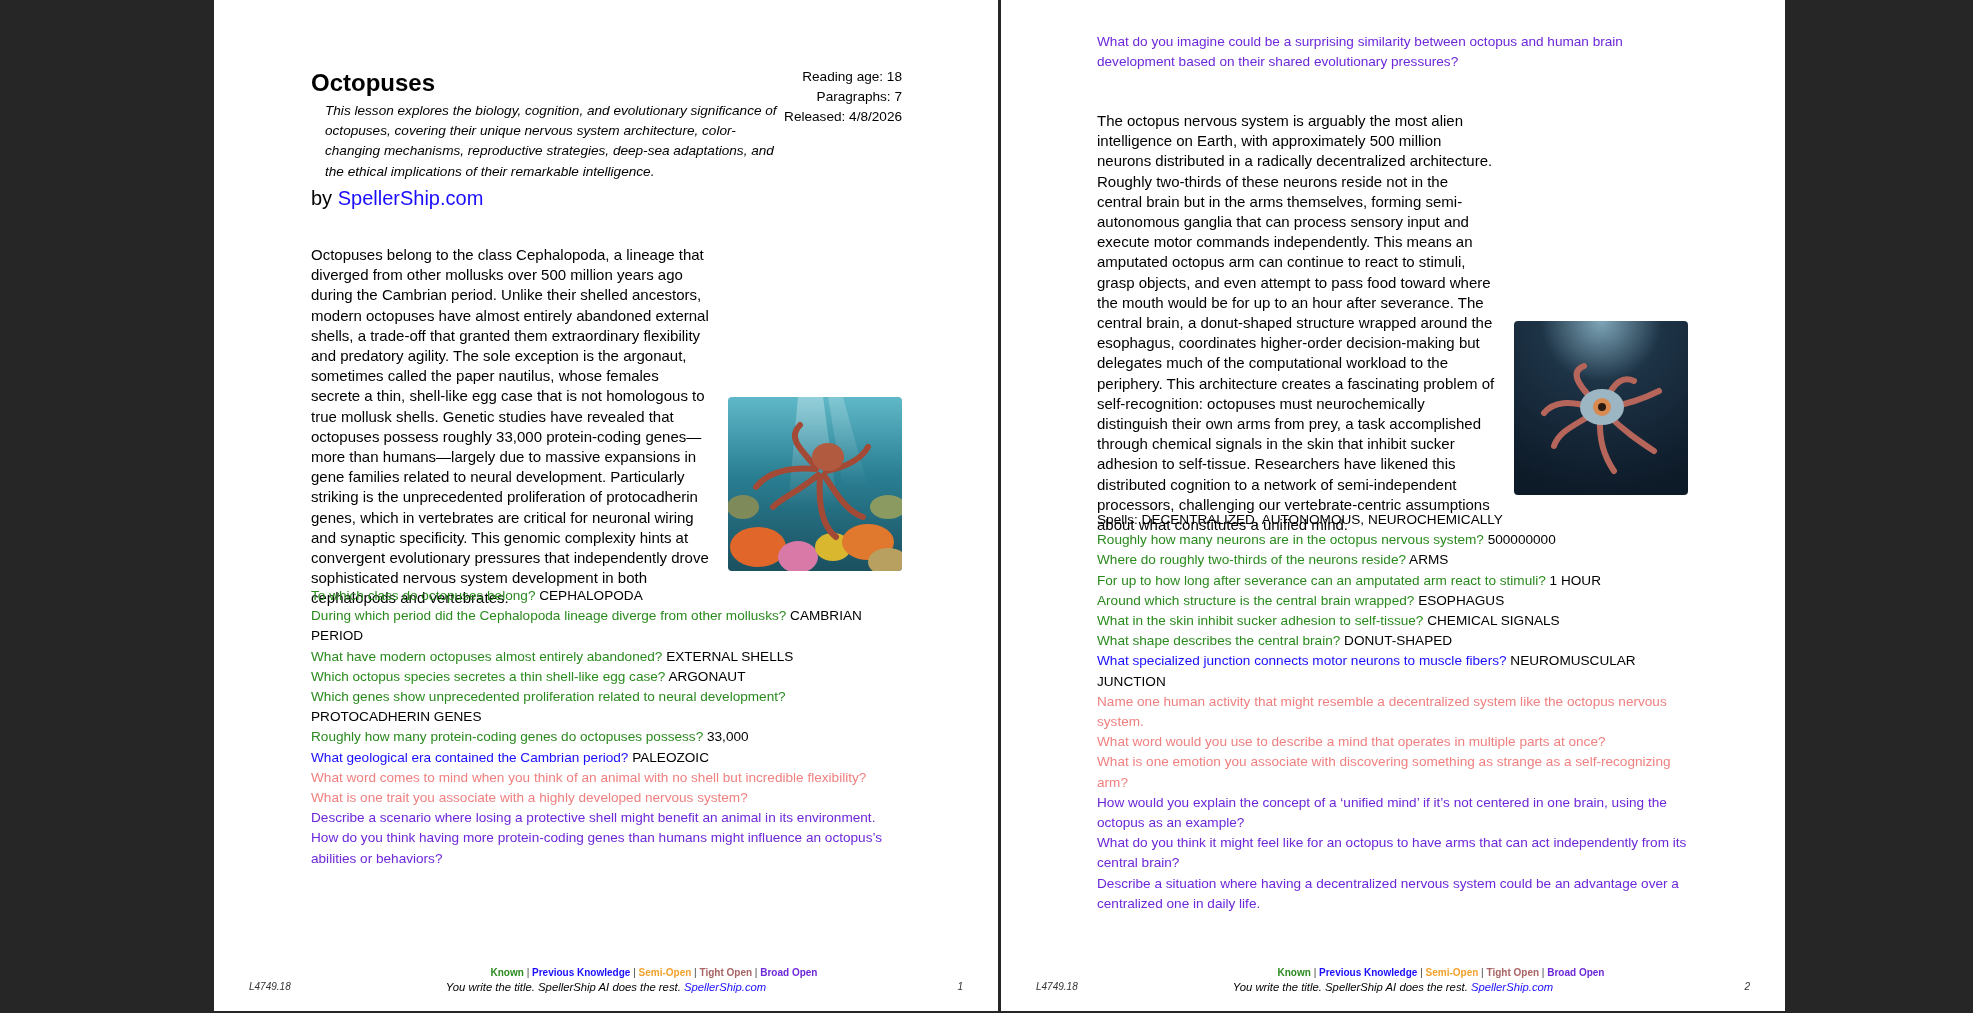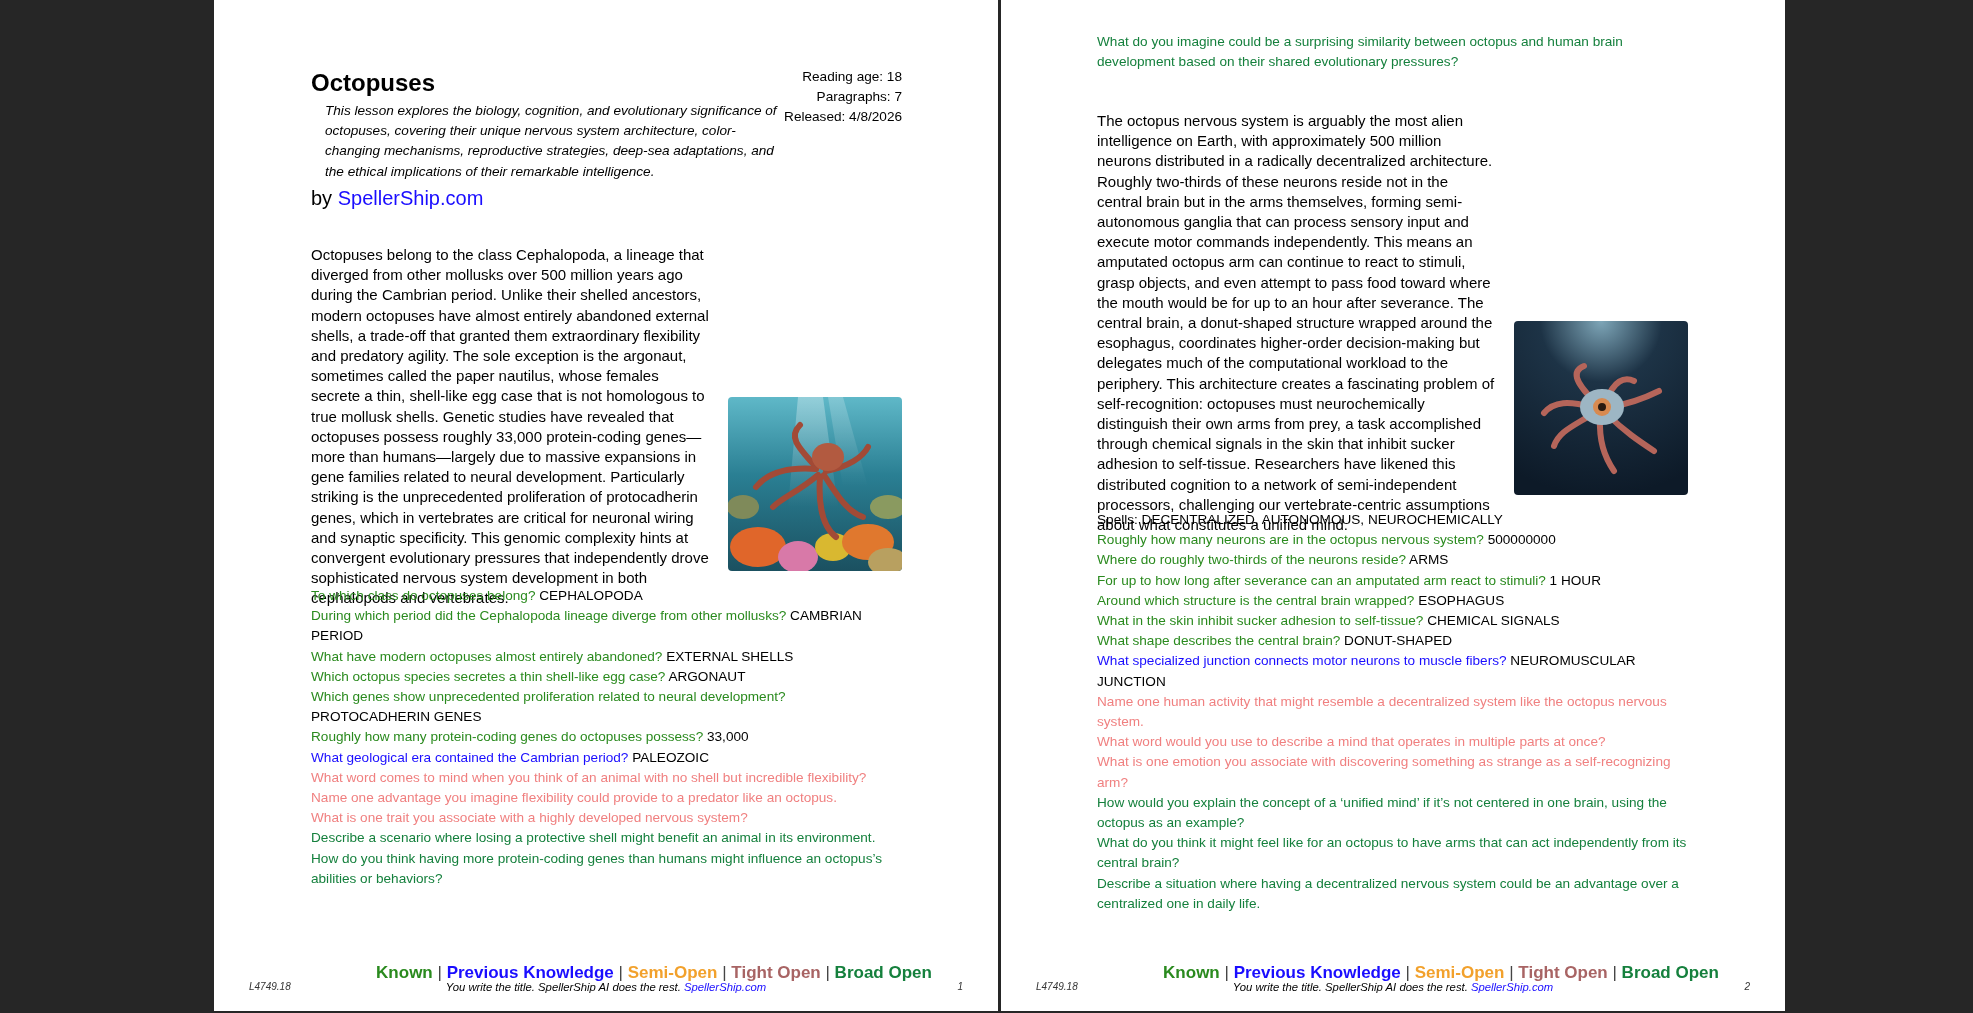--- a/index.html
+++ b/index.html
@@ -24,24 +24,24 @@
   .para-img {
     position:absolute; width:174px; height:174px; border-radius:4px; overflow:hidden;
   }
   .qlist { font-size:13.6px; line-height:20.2px; }
   .q { display:block; }
   .ans { color:#000;text-align:center; }
   .known { color:#2a8a1e; }
   .prev { color:#1a0dff; }
   .semi { color:#f2a12c; }
   .tight { color:#f08080; }
-  .broad { color:#15803d; }
+  .broad { color:#6d28d9; }
   .tight-legend { color:#a86464; }
 
-  .footer-legend { position:absolute; left:0; width:880px; top:966px; text-align:center; font-size:17px; font-weight:bold; line-height:14px; }
+  .footer-legend { position:absolute; left:0; width:880px; top:966px; text-align:center; font-size:10px; font-weight:bold; line-height:14px; }
   .footer-legend .sep { color:#444; font-weight:normal; }
   .footer-tag { position:absolute; left:0; width:784px; top:980px; text-align:center; font-size:11.3px; font-style:italic; line-height:14px; }
   .footer-code { position:absolute; left:35px; top:981px; font-size:10px; font-style:italic; color:#333; }
   .footer-page { position:absolute; right:35px; top:981px; font-size:10px; font-style:italic; color:#333; }
 </style>
 </head>
 <body>
 
 <div class="page" id="page1">
   <div class="title">Octopuses</div>
@@ -95,21 +95,20 @@
 
   <div class="qlist" style="position:absolute; left:97px; top:586px; width:591px;">
     <span class="q known"><span>To which class do octopuses belong?</span> <span class="ans">CEPHALOPODA</span></span>
     <span class="q known"><span>During which period did the Cephalopoda lineage diverge from other mollusks?</span> <span class="ans">CAMBRIAN PERIOD</span></span>
     <span class="q known"><span>What have modern octopuses almost entirely abandoned?</span> <span class="ans">EXTERNAL SHELLS</span></span>
     <span class="q known"><span>Which octopus species secretes a thin shell-like egg case?</span> <span class="ans">ARGONAUT</span></span>
     <span class="q known"><span>Which genes show unprecedented proliferation related to neural development?</span> <span class="ans">PROTOCADHERIN GENES</span></span>
     <span class="q known"><span>Roughly how many protein-coding genes do octopuses possess?</span> <span class="ans">33,000</span></span>
     <span class="q prev"><span>What geological era contained the Cambrian period?</span> <span class="ans">PALEOZOIC</span></span>
     <span class="q tight">What word comes to mind when you think of an animal with no shell but incredible flexibility?</span>
-    <span class="q tight">Name one advantage you imagine flexibility could provide to a predator like an octopus.</span>
     <span class="q tight">What is one trait you associate with a highly developed nervous system?</span>
     <span class="q broad">Describe a scenario where losing a protective shell might benefit an animal in its environment.</span>
     <span class="q broad">How do you think having more protein-coding genes than humans might influence an octopus’s abilities or behaviors?</span>
   </div>
 
   <div class="footer-legend">
     <span class="known">Known</span><span class="sep"> | </span><span class="prev">Previous Knowledge</span><span class="sep"> | </span><span class="semi">Semi-Open</span><span class="sep"> | </span><span class="tight-legend">Tight Open</span><span class="sep"> | </span><span class="broad">Broad Open</span>
   </div>
   <div class="footer-tag">
     <span>You write the title. SpellerShip AI does the rest. </span><a class="link">SpellerShip.com</a>

